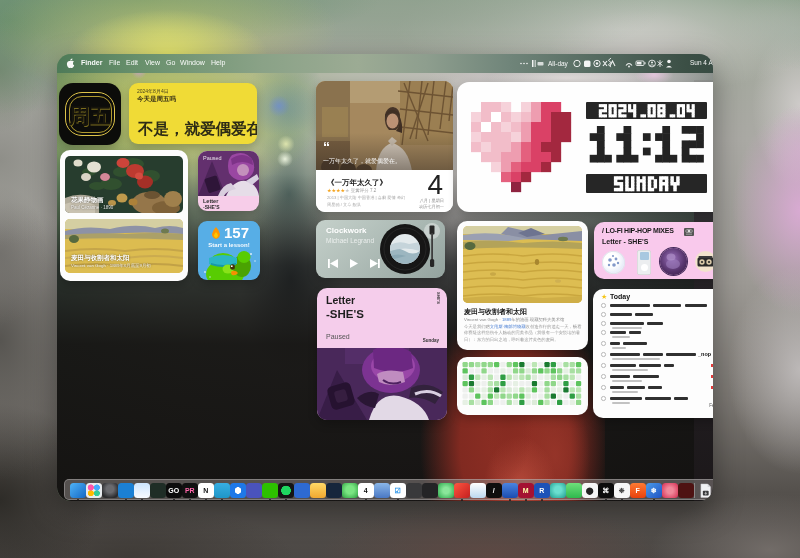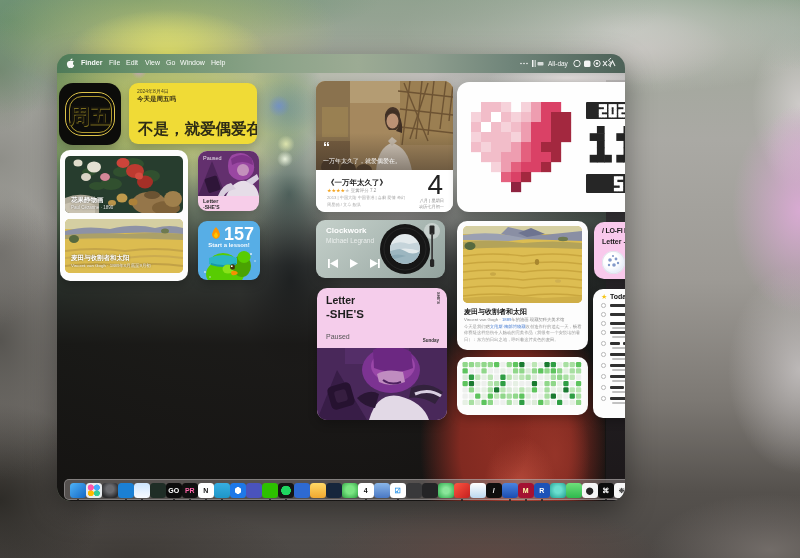--- a/index.html
+++ b/index.html
@@ -21,21 +21,21 @@
     radial-gradient(90px 130px at 800px 370px, rgba(198,194,194,0.85), rgba(198,194,194,0) 80%),
     radial-gradient(110px 110px at 0px 160px, rgba(142,142,136,0.97), rgba(142,142,136,0) 78%),
     radial-gradient(60px 90px at 0px 255px, rgba(112,110,106,0.85), rgba(112,110,106,0) 78%),
     radial-gradient(130px 180px at 0px 340px, rgba(84,82,78,0.95), rgba(84,82,78,0) 78%),
     radial-gradient(130px 120px at 0px 500px, rgba(44,42,38,0.95), rgba(44,42,38,0) 80%),
     radial-gradient(220px 70px at 490px 556px, rgba(98,72,66,0.75), rgba(98,72,66,0) 78%),
     radial-gradient(200px 60px at 130px 556px, rgba(62,58,54,0.95), rgba(62,58,54,0) 82%),
     radial-gradient(150px 70px at 770px 550px, rgba(118,112,108,0.9), rgba(118,112,108,0) 80%),
     linear-gradient(180deg, #8ba18b 0%, #a2a89c 8%, #aaa9a4 25%, #9d9a95 50%, #7c7873 72%, #55514d 88%, #4c4845 100%);
 }
-#screen { position:absolute; left:57px; top:54px; width:568px; height:447px; border-radius:14px; overflow:hidden;
+#screen { position:absolute; left:57px; top:54px; width:656px; height:447px; border-radius:14px; overflow:hidden;
   box-shadow: 0 10px 30px rgba(0,0,0,0.4);
   background:
     radial-gradient(55px 40px at 224px 54px, rgba(110,140,185,0.4), rgba(110,140,185,0) 70%),
     radial-gradient(15px 15px at 222px 52px, rgba(118,148,200,0.95), rgba(118,148,200,0) 72%),
     radial-gradient(12px 12px at 229px 90px, rgba(225,231,175,0.95), rgba(225,231,175,0) 72%),
     radial-gradient(11px 11px at 228px 105px, rgba(238,245,224,0.95), rgba(238,245,224,0) 72%),
     radial-gradient(11px 11px at 82px 17px, rgba(198,162,196,0.9), rgba(198,162,196,0) 72%),
     radial-gradient(26px 13px at 597px 21px, rgba(230,198,222,0.9), rgba(230,198,222,0) 75%),
     radial-gradient(210px 120px at 105px 55px, rgba(199,206,102,0.97), rgba(199,206,102,0) 78%),
     radial-gradient(120px 160px at 40px 140px, rgba(108,138,92,0.7), rgba(108,138,92,0) 78%),
@@ -510,21 +510,21 @@
 </svg>
 <div style="position:absolute; left:5px; top:3.5px; color:rgba(255,255,255,0.85); font-size:5.5px;">Paused</div>
 <div style="position:absolute; left:5px; top:46.5px; color:#2a2a2a; font-size:5.5px; font-weight:bold;">Letter</div>
 <div style="position:absolute; left:5px; top:53px; color:#2a2a2a; font-size:5px; font-weight:bold;">-SHE'S</div>
 </div>
     <div class="widget" id="w-duo">
 <svg width="10" height="12" viewBox="0 0 10 12" style="position:absolute;left:13px;top:6px;">
 <path d="M5 0 Q8 3 9 7 Q9 11 5 12 Q1 11 1 7 Q2 3 5 0 Z" fill="#ff9600"></path>
 <path d="M5 5 Q7 7 7 9 Q6 11 5 11 Q3 10 3 8.5 Q3 7 5 5 Z" fill="#ffc800"></path>
 </svg>
-<div style="position:absolute; left:26px; top:3px; color:#fff; font-size:18px; font-weight:bold;">157</div>
+<div style="position:absolute; left:26px; top:3px; color:#fff; font-size:15px; font-weight:bold;">157</div>
 <div style="position:absolute; left:0; top:21px; width:62px; text-align:center; color:rgba(255,255,255,0.95); font-size:6px; font-weight:bold;">Start a lesson!</div>
 <svg width="62" height="30" viewBox="0 0 62 30" style="position:absolute;left:0;top:29px;">
 <ellipse cx="27" cy="24" rx="19" ry="14" fill="#58cc02"></ellipse>
 <ellipse cx="25" cy="12" rx="13" ry="9" fill="#58cc02"></ellipse>
 <ellipse cx="44" cy="16" rx="9" ry="11" fill="#4aa302"></ellipse>
 <ellipse cx="46" cy="7" rx="6.5" ry="6" fill="#58cc02"></ellipse>
 <path d="M11 8 Q25 2 39 8 L39 14 Q25 18 11 14 Z" fill="#2bb6c5"></path>
 <path d="M13 13 Q25 17 38 13 L38 15 Q25 19 13 15 Z" fill="#1899a8"></path>
 <ellipse cx="30" cy="19" rx="5.5" ry="4.5" fill="#89e219"></ellipse>
 <ellipse cx="34.5" cy="17" rx="2.4" ry="2.8" fill="#42300a"></ellipse>

